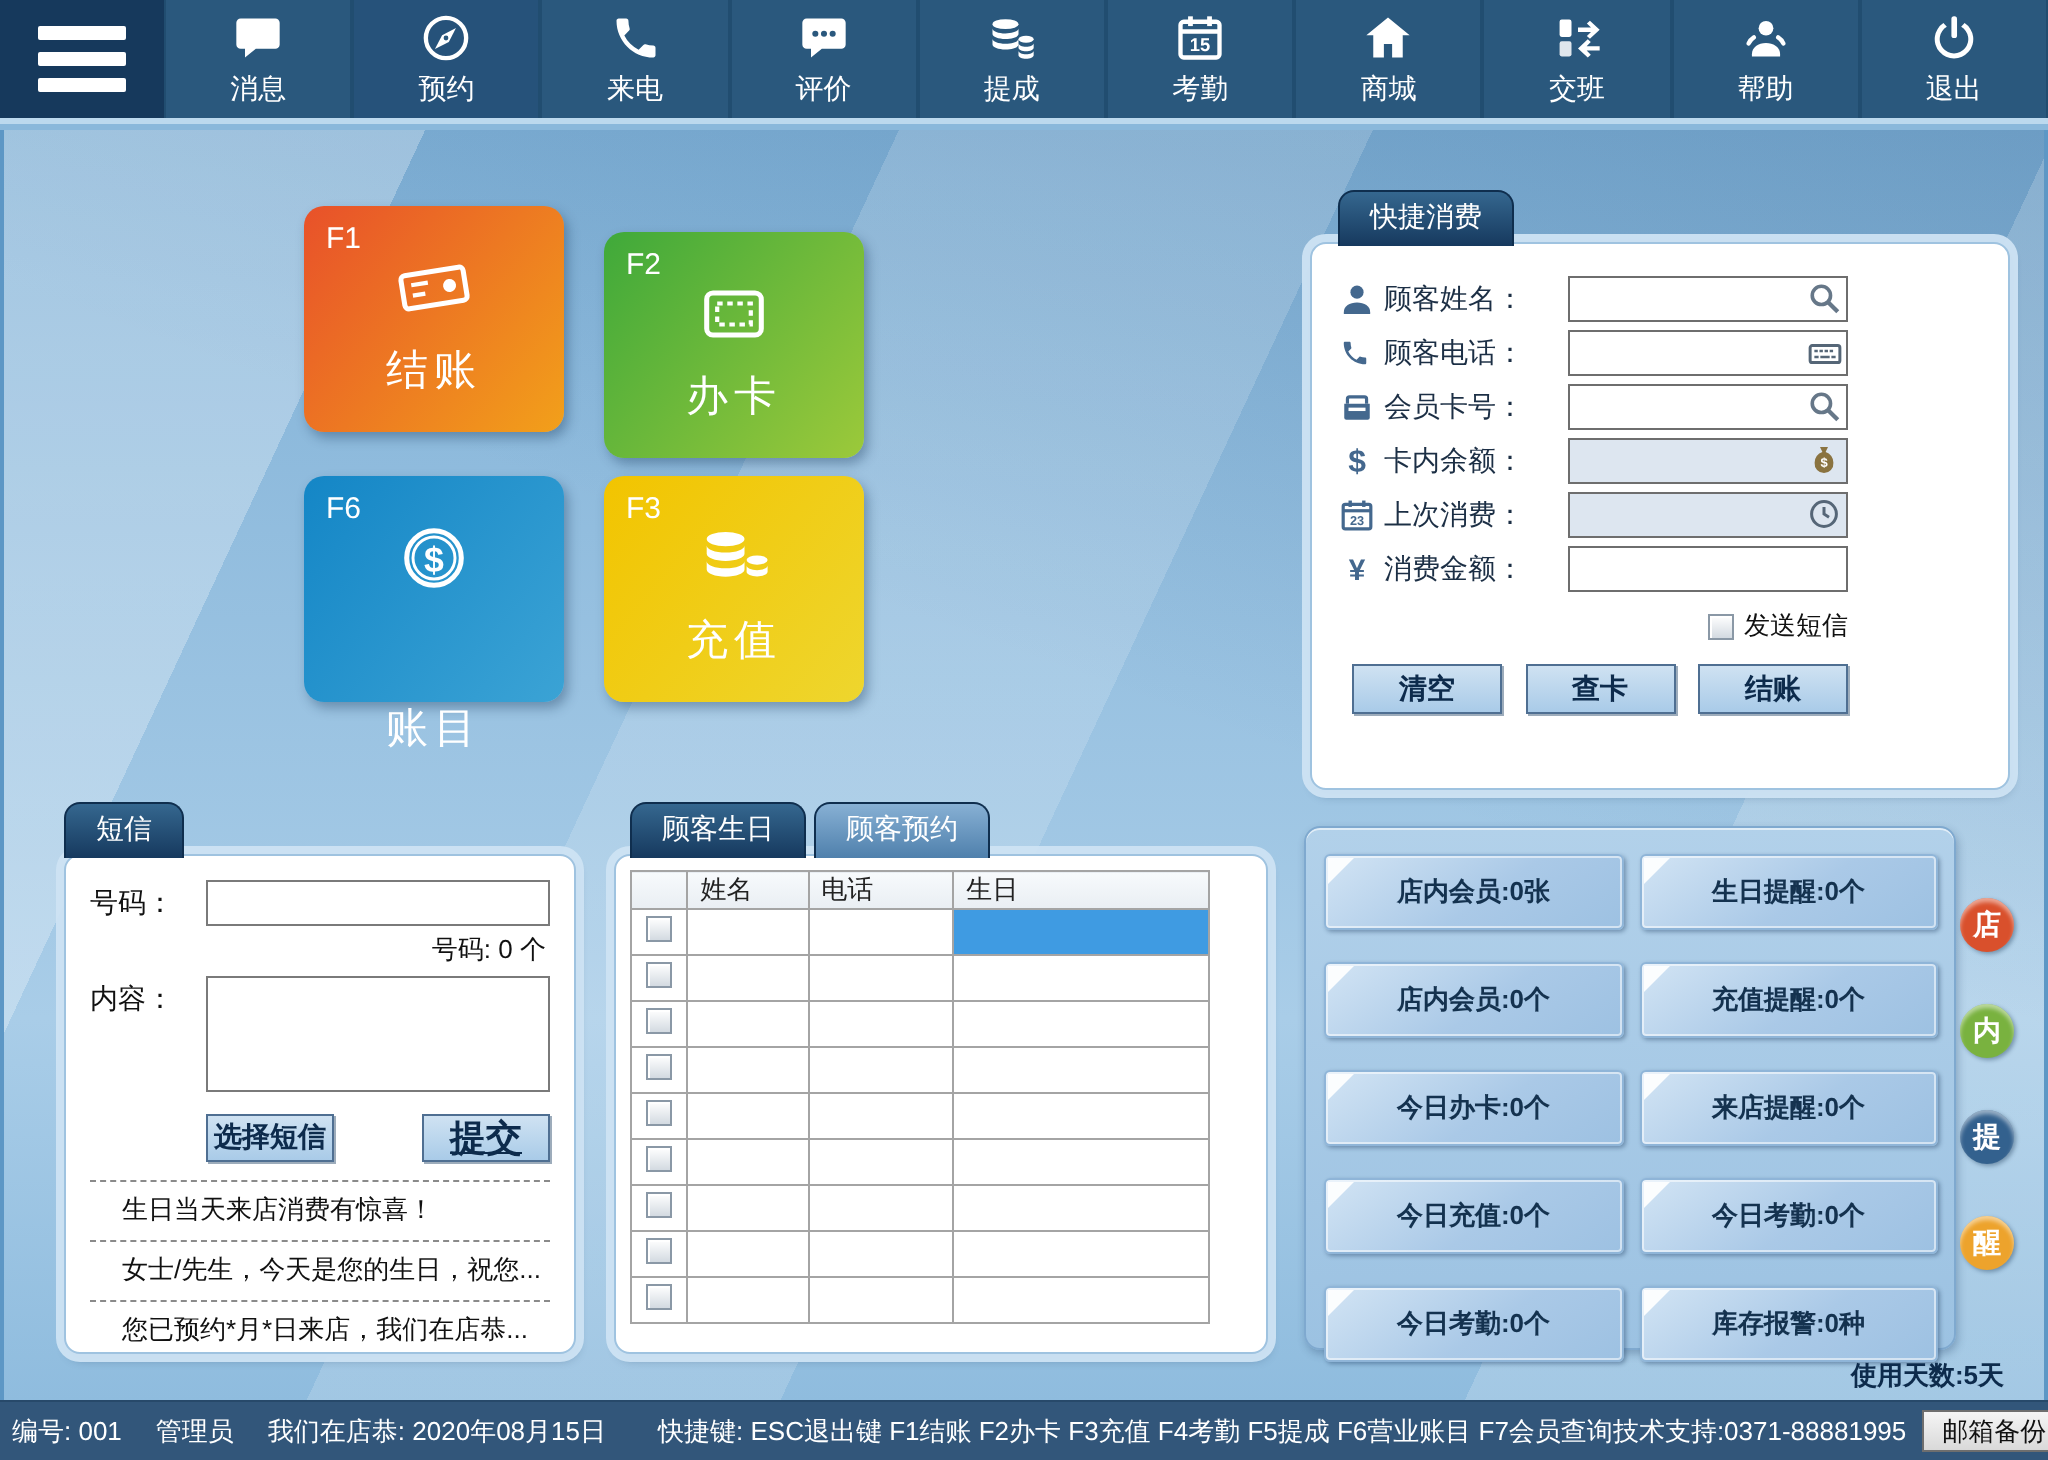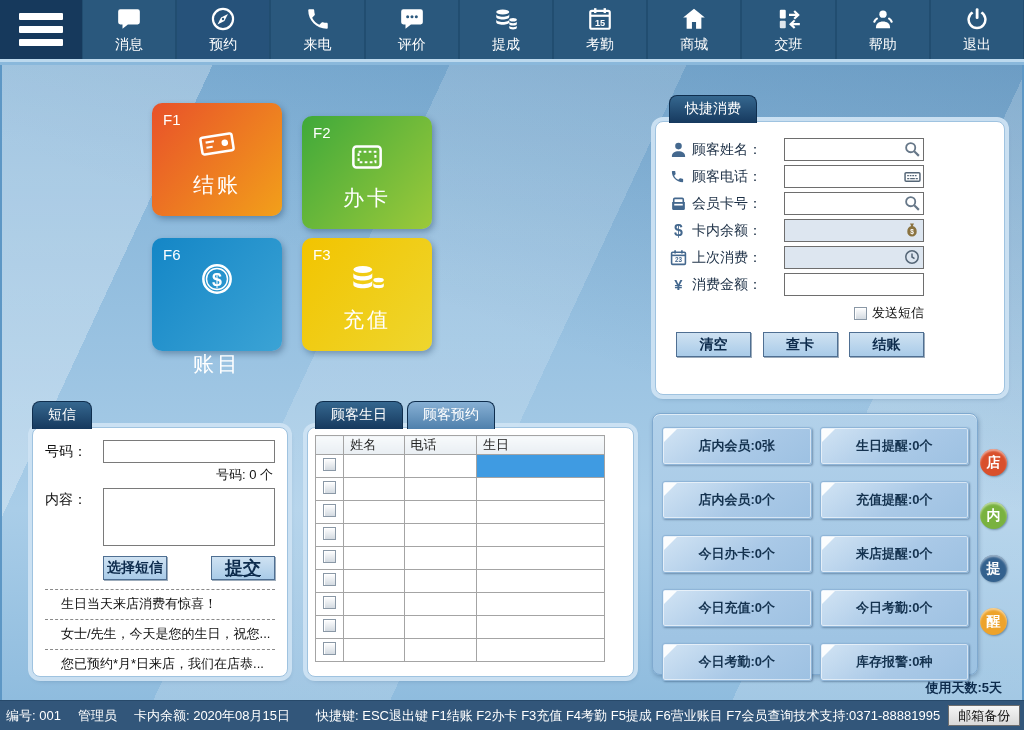--- a/index.html
+++ b/index.html
@@ -541,21 +541,21 @@
         <span class="badge" style="top: 159px; background: rgb(237, 163, 44);">醒</span>
       </div>
 
     <div class="usage">使用天数:5天</div>
   </div>
 
   <div class="statusbar">
     <div class="sb-left">
       <span>编号: 001</span>
       <span>管理员</span>
-      <span>卡内余额: 2020年08月15日</span>
+      <span>我们在店恭: 2020年08月15日</span>
     </div>
     <div class="sb-hotkeys">快捷键: ESC退出键 F1结账 F2办卡 F3充值 F4考勤 F5提成 F6营业账目 F7会员查询</div>
     <div class="sb-right">
       <span>技术支持:0371-88881995</span>
       <button class="gray-btn">邮箱备份</button>
 
     </div>
   </div>
 
 </div>

